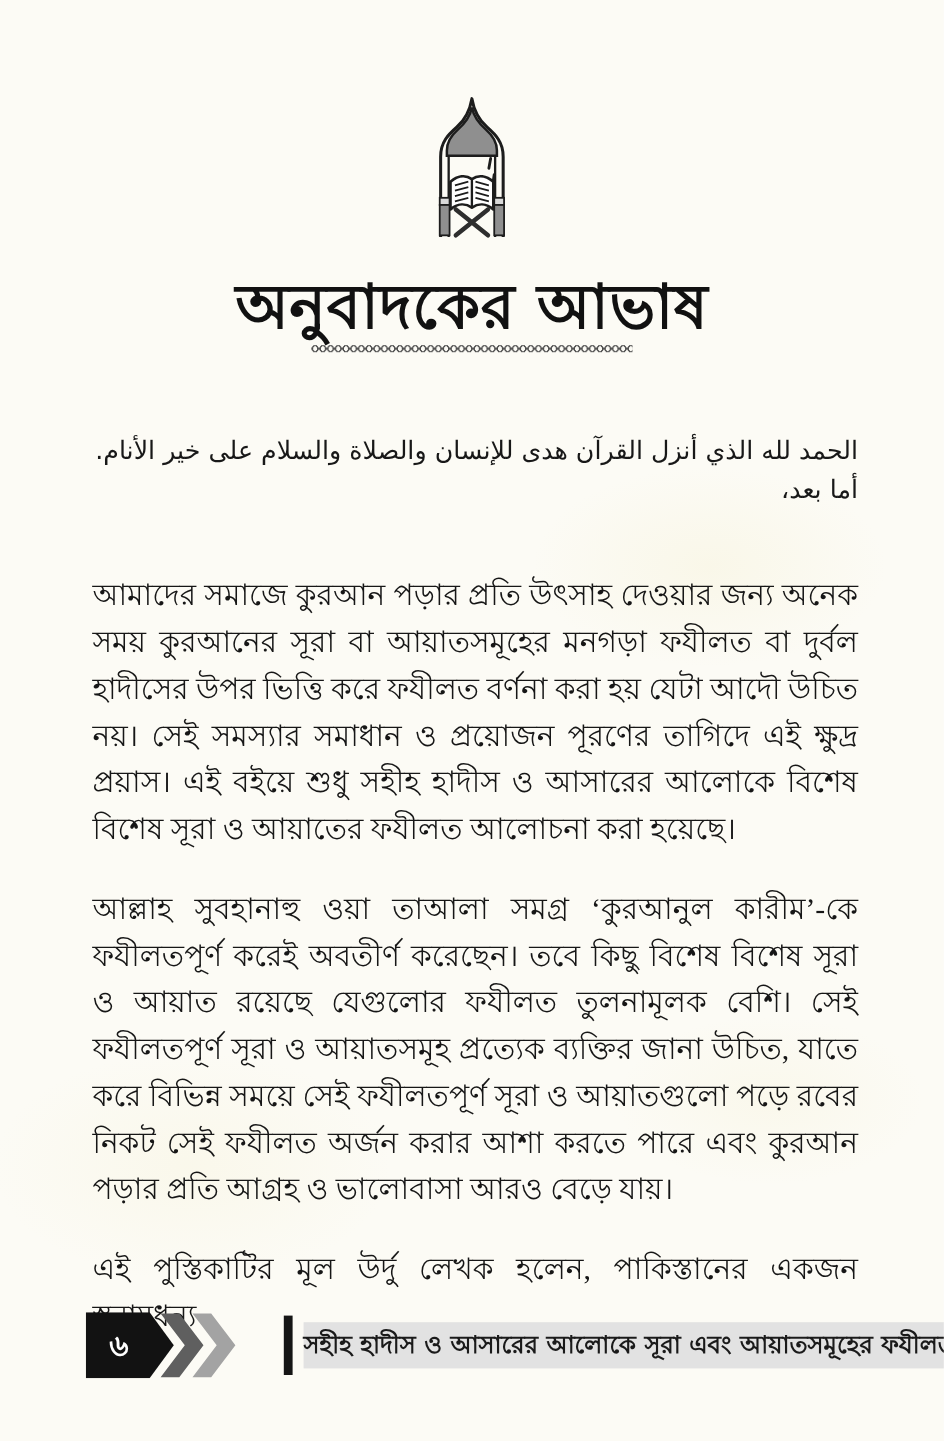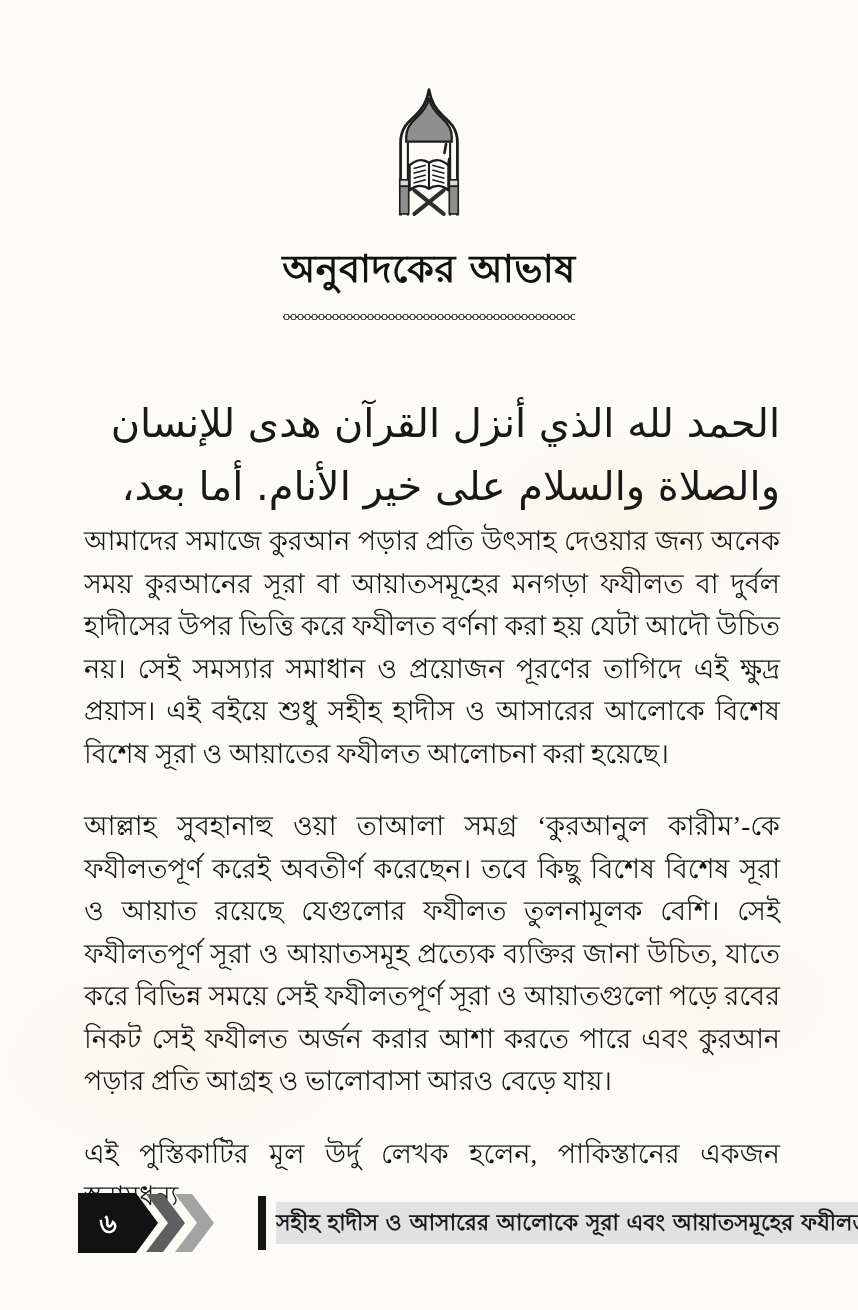--- a/index.html
+++ b/index.html
@@ -16,39 +16,39 @@
     color:#141414;
     font-family:"Liberation Serif","DejaVu Serif",serif;
   }
   .logo-wrap{
     position:absolute;top:84px;left:0;right:0;
     display:flex;justify-content:center;
   }
   .page-heading{
     position:absolute;top:248px;left:0;right:0;
     text-align:center;
-    font-size:38px;line-height:1.15;
+    font-size:56px;line-height:1.15;
     font-weight:bold;
     letter-spacing:.5px;
     color:#111;
     font-family:"DejaVu Sans","Liberation Sans",sans-serif;
   }
   .chain-divider{
     position:absolute;top:312px;left:50%;
     width:292px;height:10px;
     transform:translateX(-50%);
     background-image:radial-gradient(circle at 3.5px 5px, rgba(0,0,0,0) 1.9px, #4b4b4b 2.1px, #4b4b4b 3.1px, rgba(0,0,0,0) 3.4px);
     background-size:7px 10px;
     background-repeat:repeat-x;
   }
   .arabic{
     position:absolute;top:392px;left:84px;right:78px;
     direction:rtl;
     text-align:right;
-    font-size:40px;line-height:1.58;
+    font-size:23px;line-height:1.58;
     color:#181818;
     font-family:"DejaVu Sans","Liberation Serif",sans-serif;
   }
   .body-text{
     position:absolute;top:520px;left:84px;right:78px;
   }
   .body-text p{
     margin:0 0 30px 0;
     font-size:27px;
     line-height:42.5px;

